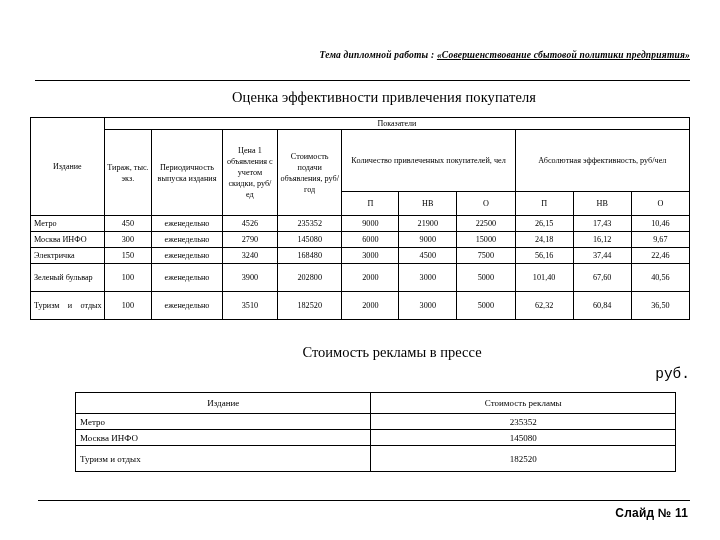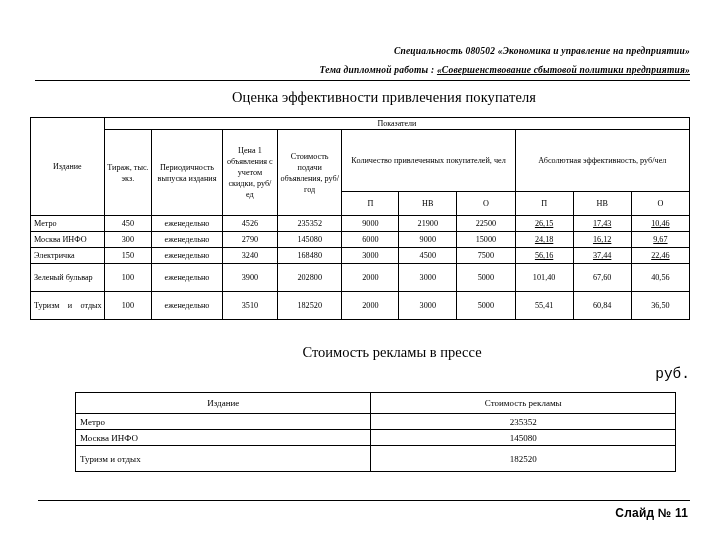--- a/index.html
+++ b/index.html
@@ -68,21 +68,21 @@
   .tbl-main td.name.just{
     text-align:justify;
     text-align-last:justify;
   }
   .tbl-main td.name.just > span{display:inline-block;}
   .h-pokaz{height:12px;font-size:8px;}
   .colhdr{height:62px;}
   .subhdr{height:24px;}
   .drow td{height:15px;}
   .drow.tall td{height:27px;}
-  .eff{vertical-align:bottom;padding-bottom:1px;text-decoration:underline;}
+  .eff{vertical-align:bottom;padding-bottom:1px;}
   .eff-tall{vertical-align:bottom;padding-bottom:2px;}
 
   
   .title2{
     position:absolute;left:0;top:344px;width:720px;
     text-align:center;
     font-size:14.5px;
     font-family:"Liberation Serif", serif;
     padding-left:32px;
   }
@@ -126,23 +126,20 @@
     font-size:12px;
     letter-spacing:.2px;
   }
 </style>
 </head>
 <body>
 
 <div class="slide">
 
   <div class="hdr">
-    <div class="hdr-line">
-      <span>Специальность 080502 «Экономика и управление на предприятии»</span>
-    </div>
     <div class="hdr-line second">
       <span class="lbl">Тема дипломной работы :</span>
       <span class="uline">«Совершенствование сбытовой политики предприятия»</span>
     </div>
   </div>
   <div class="hdr-rule"></div>
 
   <div class="title1">Оценка эффективности привлечения покупателя</div>
 
   <table class="tbl-main">
@@ -223,21 +220,21 @@
         </tr>
         <tr class="drow tall">
           <td class="name just"><span>Туризм</span> <span>и</span> <span>отдых</span> </td>
           <td>100</td>
           <td>еженедельно</td>
           <td>3510</td>
           <td>182520</td>
           <td>2000</td>
           <td>3000</td>
           <td>5000</td>
-          <td class="eff-tall">55,41</td>
+          <td class="eff-tall">62,32</td>
           <td class="eff-tall">60,84</td>
           <td class="eff-tall">36,50</td>
         </tr>
       </tbody>
   </table>
 
   <div class="title2">Стоимость рекламы в прессе</div>
   <div class="rub">руб.</div>
 
   <table class="tbl-bot">

